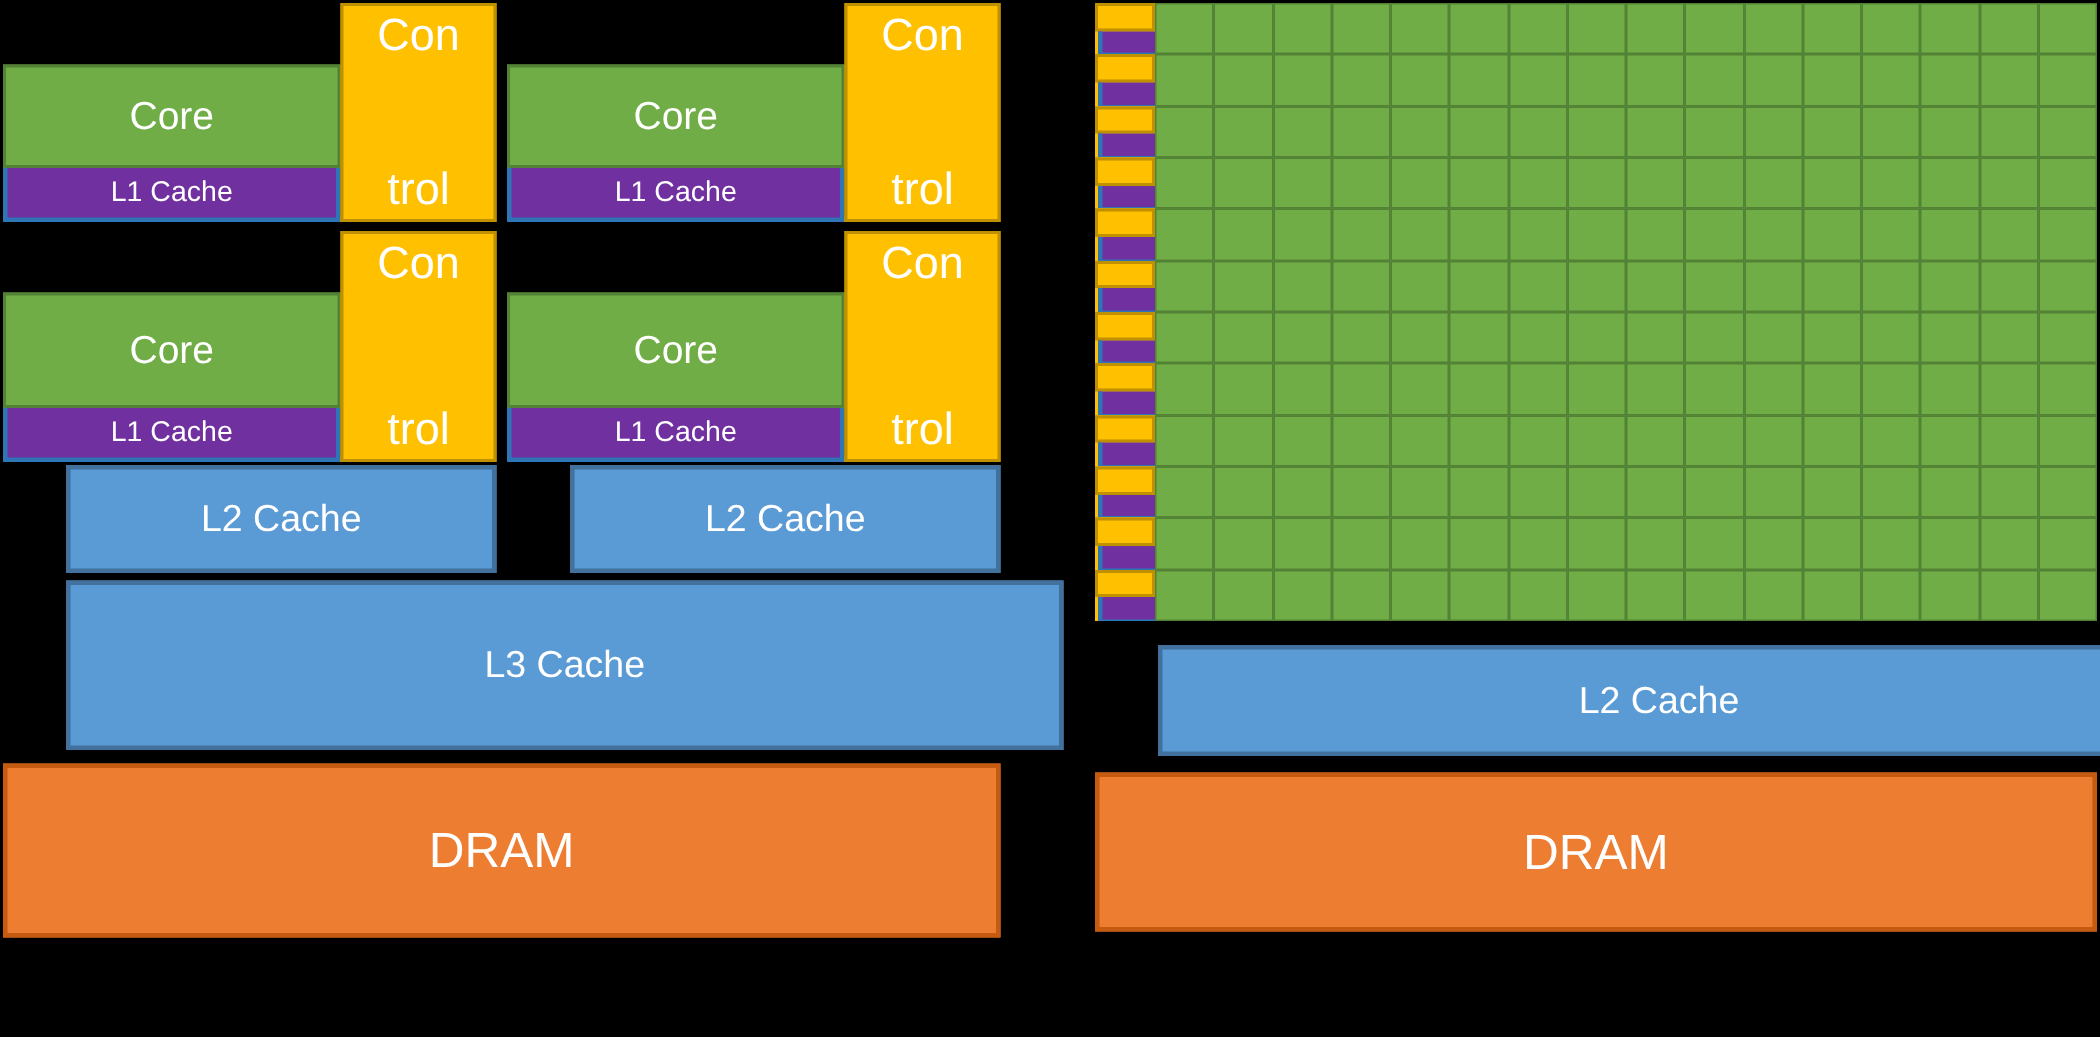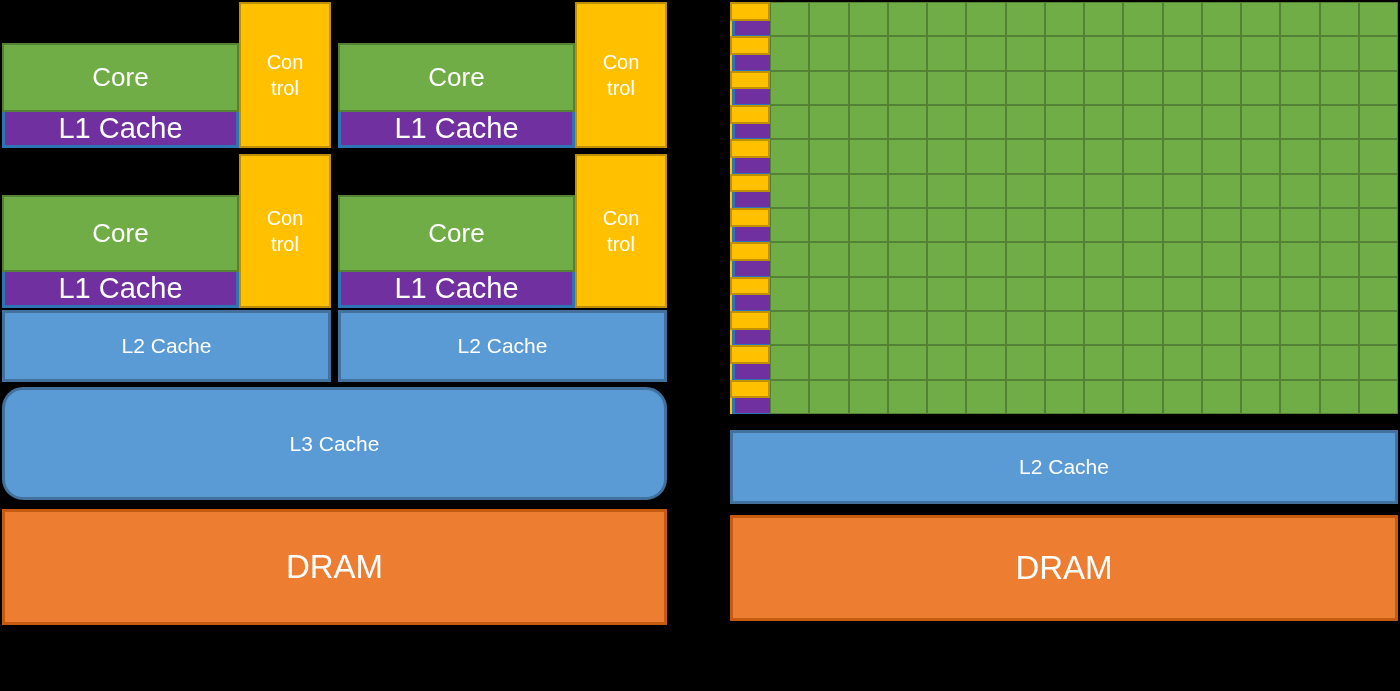--- a/index.html
+++ b/index.html
@@ -23,36 +23,37 @@
   .cluster-left{flex:1;display:flex;flex-direction:column;}
   .core{
     flex:1;background:var(--core-green);
     border:2px solid var(--core-green-border);
     font-size:26px;
     margin-top:41px;
   }
   .l1{
     height:36px;background:var(--l1-purple);
     border:3px solid var(--l1-purple-border);border-top:none;
-    font-size:29px;
+    font-size:19px;
   }
   .control{
-    width:92px;background:var(--control-yellow);
+    width:104px;background:var(--control-yellow);
     border:2px solid var(--control-yellow-border);
-    display:flex;flex-direction:column;align-items:center;justify-content:center;
-    font-size:20px;line-height:1.3;
+    display:flex;flex-direction:column;align-items:center;justify-content:space-between;
+    font-size:30px;line-height:1.3;
   }
   .l2-row{top:308px;height:72px;left:0;width:100%;display:flex;gap:7px;}
   .blue-block{
     background:var(--cache-blue);
     border:3px solid var(--cache-blue-border);
-    font-size:21px;
+    font-size:25px;
+    margin-left:42px;
   }
   .l2-bar{flex:1;}
-  #l3{top:385px;left:0;width:100%;height:113px;border-radius:21px;}
+  #l3{top:385px;left:0;width:100%;height:113px;}
   .dram{
     background:var(--dram-orange);
     border:3px solid var(--dram-orange-border);
     font-size:33px;
   }
   #cpu-dram{top:507px;left:0;width:100%;height:116px;}
 
   
   #gpu{left:730px;top:2px;width:668px;height:622px;}
   #gpu-grid{top:0;left:0;width:100%;height:412px;display:flex;flex-direction:column;}

